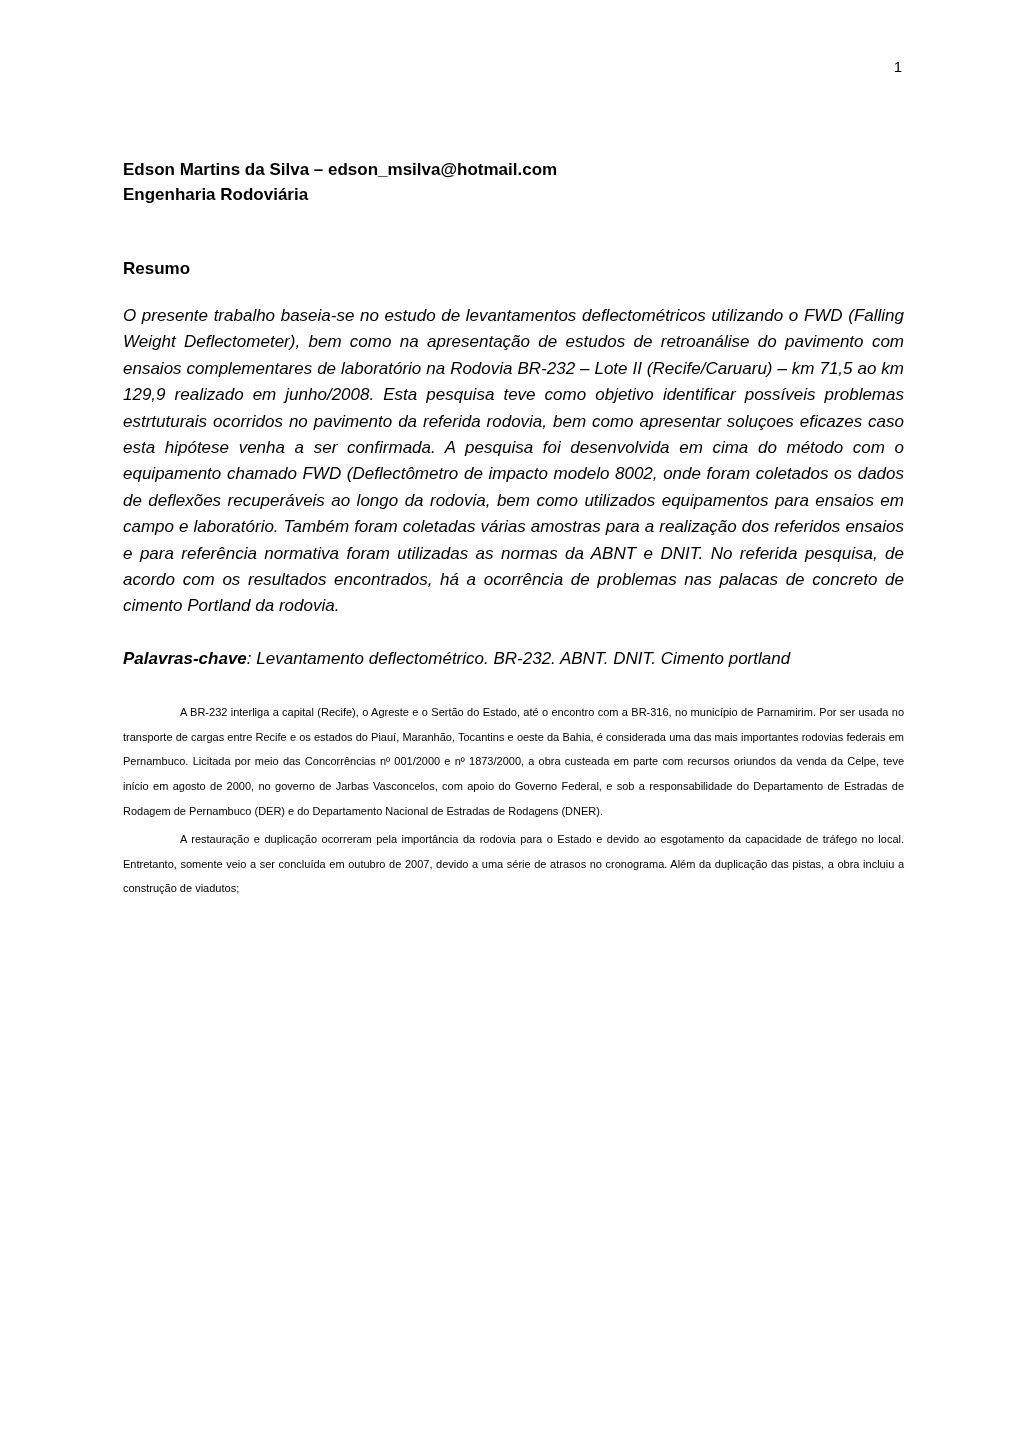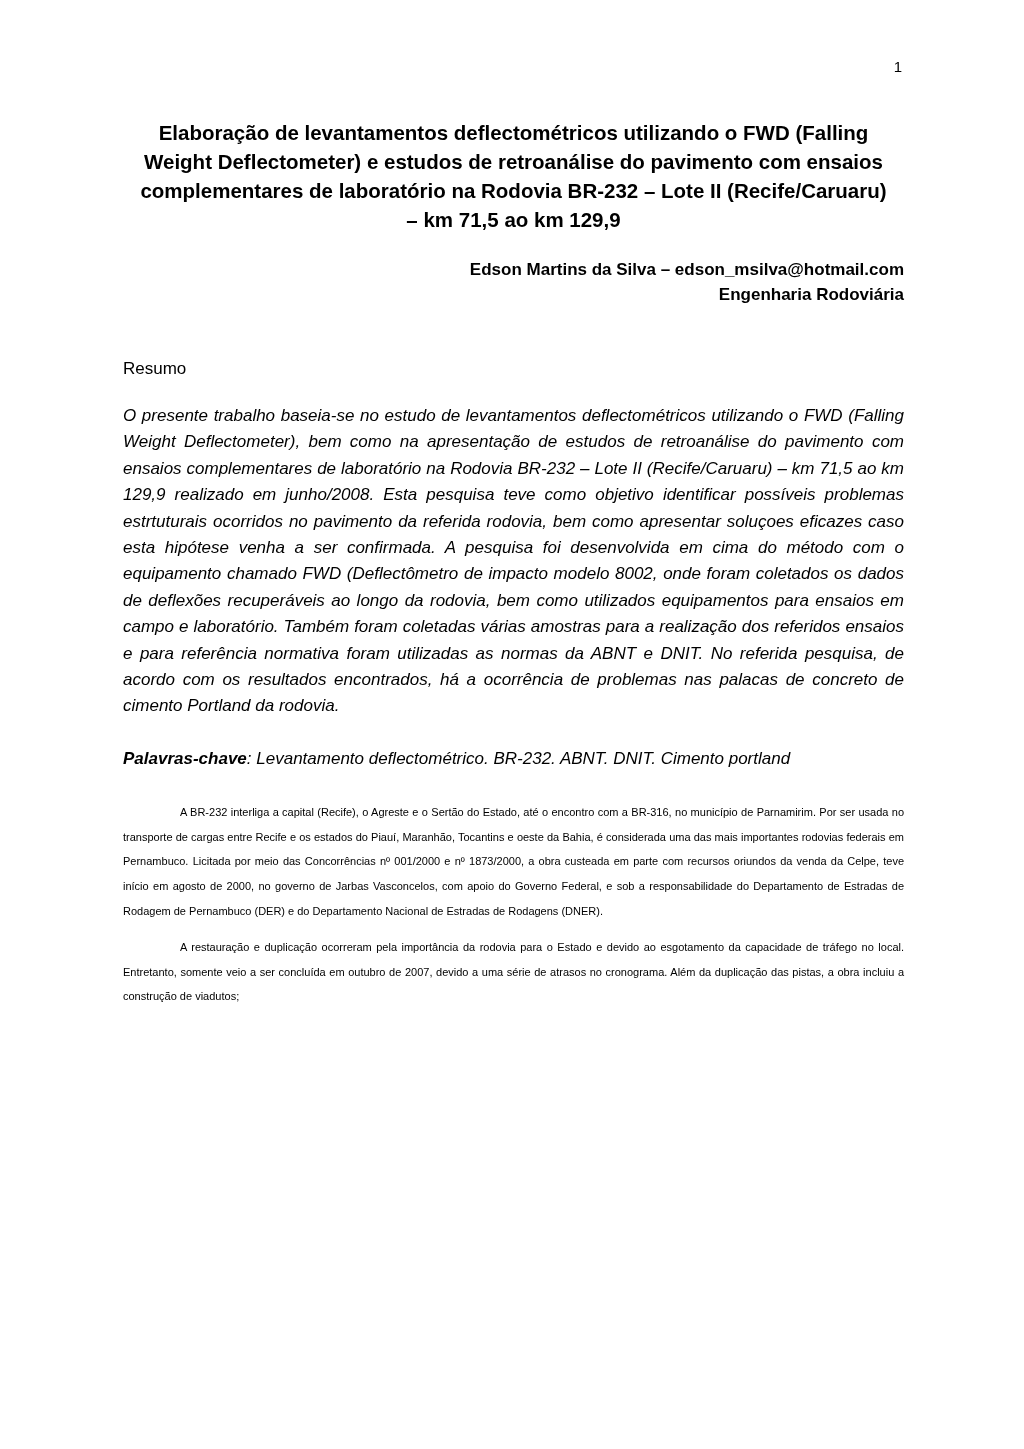--- a/index.html
+++ b/index.html
@@ -25,28 +25,28 @@
   }
   .paper-title {
     font-size: 20.5px;
     font-weight: bold;
     text-align: center;
     line-height: 29px;
     margin: 0 auto;
     max-width: 760px;
   }
   .author-block {
-    margin-top: 24px;
-    text-align: right;
+    margin-top: 40px;
+    text-align: left;
     font-weight: bold;
     font-size: 17px;
     line-height: 24.5px;
   }
   .section-heading {
-    font-weight: normal;
+    font-weight: bold;
     font-size: 17px;
   }
   .resumo-heading {
     margin-top: 52px;
   }
   .abstract-body {
     margin-top: 24px;
     font-style: italic;
     font-size: 17px;
     line-height: 26.4px;
@@ -66,33 +66,32 @@
     margin-top: 38px;
   }
   .body-paragraph {
     margin-top: 28px;
     font-size: 11px;
     line-height: 24.6px;
     text-align: justify;
     text-indent: 57px;
   }
   .body-paragraph.second {
-    margin-top: 12px;
+    margin-top: 4px;
   }
 </style>
 </head>
 <body>
 
 <div class="page">
 
   <div class="page-number">1</div>
 
   <div class="content">
 
-    <h1 class="paper-title">Elaboração de levantamentos deflectométricos utilizando o FWD (Falling Weight Deflectometer) e estudos de retroanálise do pavimento com ensaios complementares de laboratório na Rodovia BR-232 – Lote II (Recife/Caruaru) – km 71,5 ao km 129,9</h1>
 
     <div class="author-block">
       <div>Edson Martins da Silva – edson_msilva@hotmail.com</div>
       <div>Engenharia Rodoviária</div>
     </div>
 
     <h2 class="section-heading resumo-heading">Resumo</h2>
 
     <p class="abstract-body">O presente trabalho baseia-se no estudo de levantamentos deflectométricos utilizando o FWD (Falling Weight Deflectometer), bem como na apresentação de estudos de retroanálise do pavimento com ensaios complementares de laboratório na Rodovia BR-232 – Lote II (Recife/Caruaru) – km 71,5 ao km 129,9 realizado em junho/2008. Esta pesquisa teve como objetivo identificar possíveis problemas estrtuturais ocorridos no pavimento da referida rodovia, bem como apresentar soluçoes eficazes caso esta hipótese venha a ser confirmada. A pesquisa foi desenvolvida em cima do método com o equipamento chamado FWD (Deflectômetro de impacto modelo 8002, onde foram coletados os dados de deflexões recuperáveis ao longo da rodovia, bem como utilizados equipamentos para ensaios em campo e laboratório. Também foram coletadas várias amostras para a realização dos referidos ensaios e para referência normativa foram utilizadas as normas da ABNT e DNIT. No referida pesquisa, de acordo com os resultados encontrados, há a ocorrência de problemas nas palacas de concreto de cimento Portland da rodovia.</p>
 

